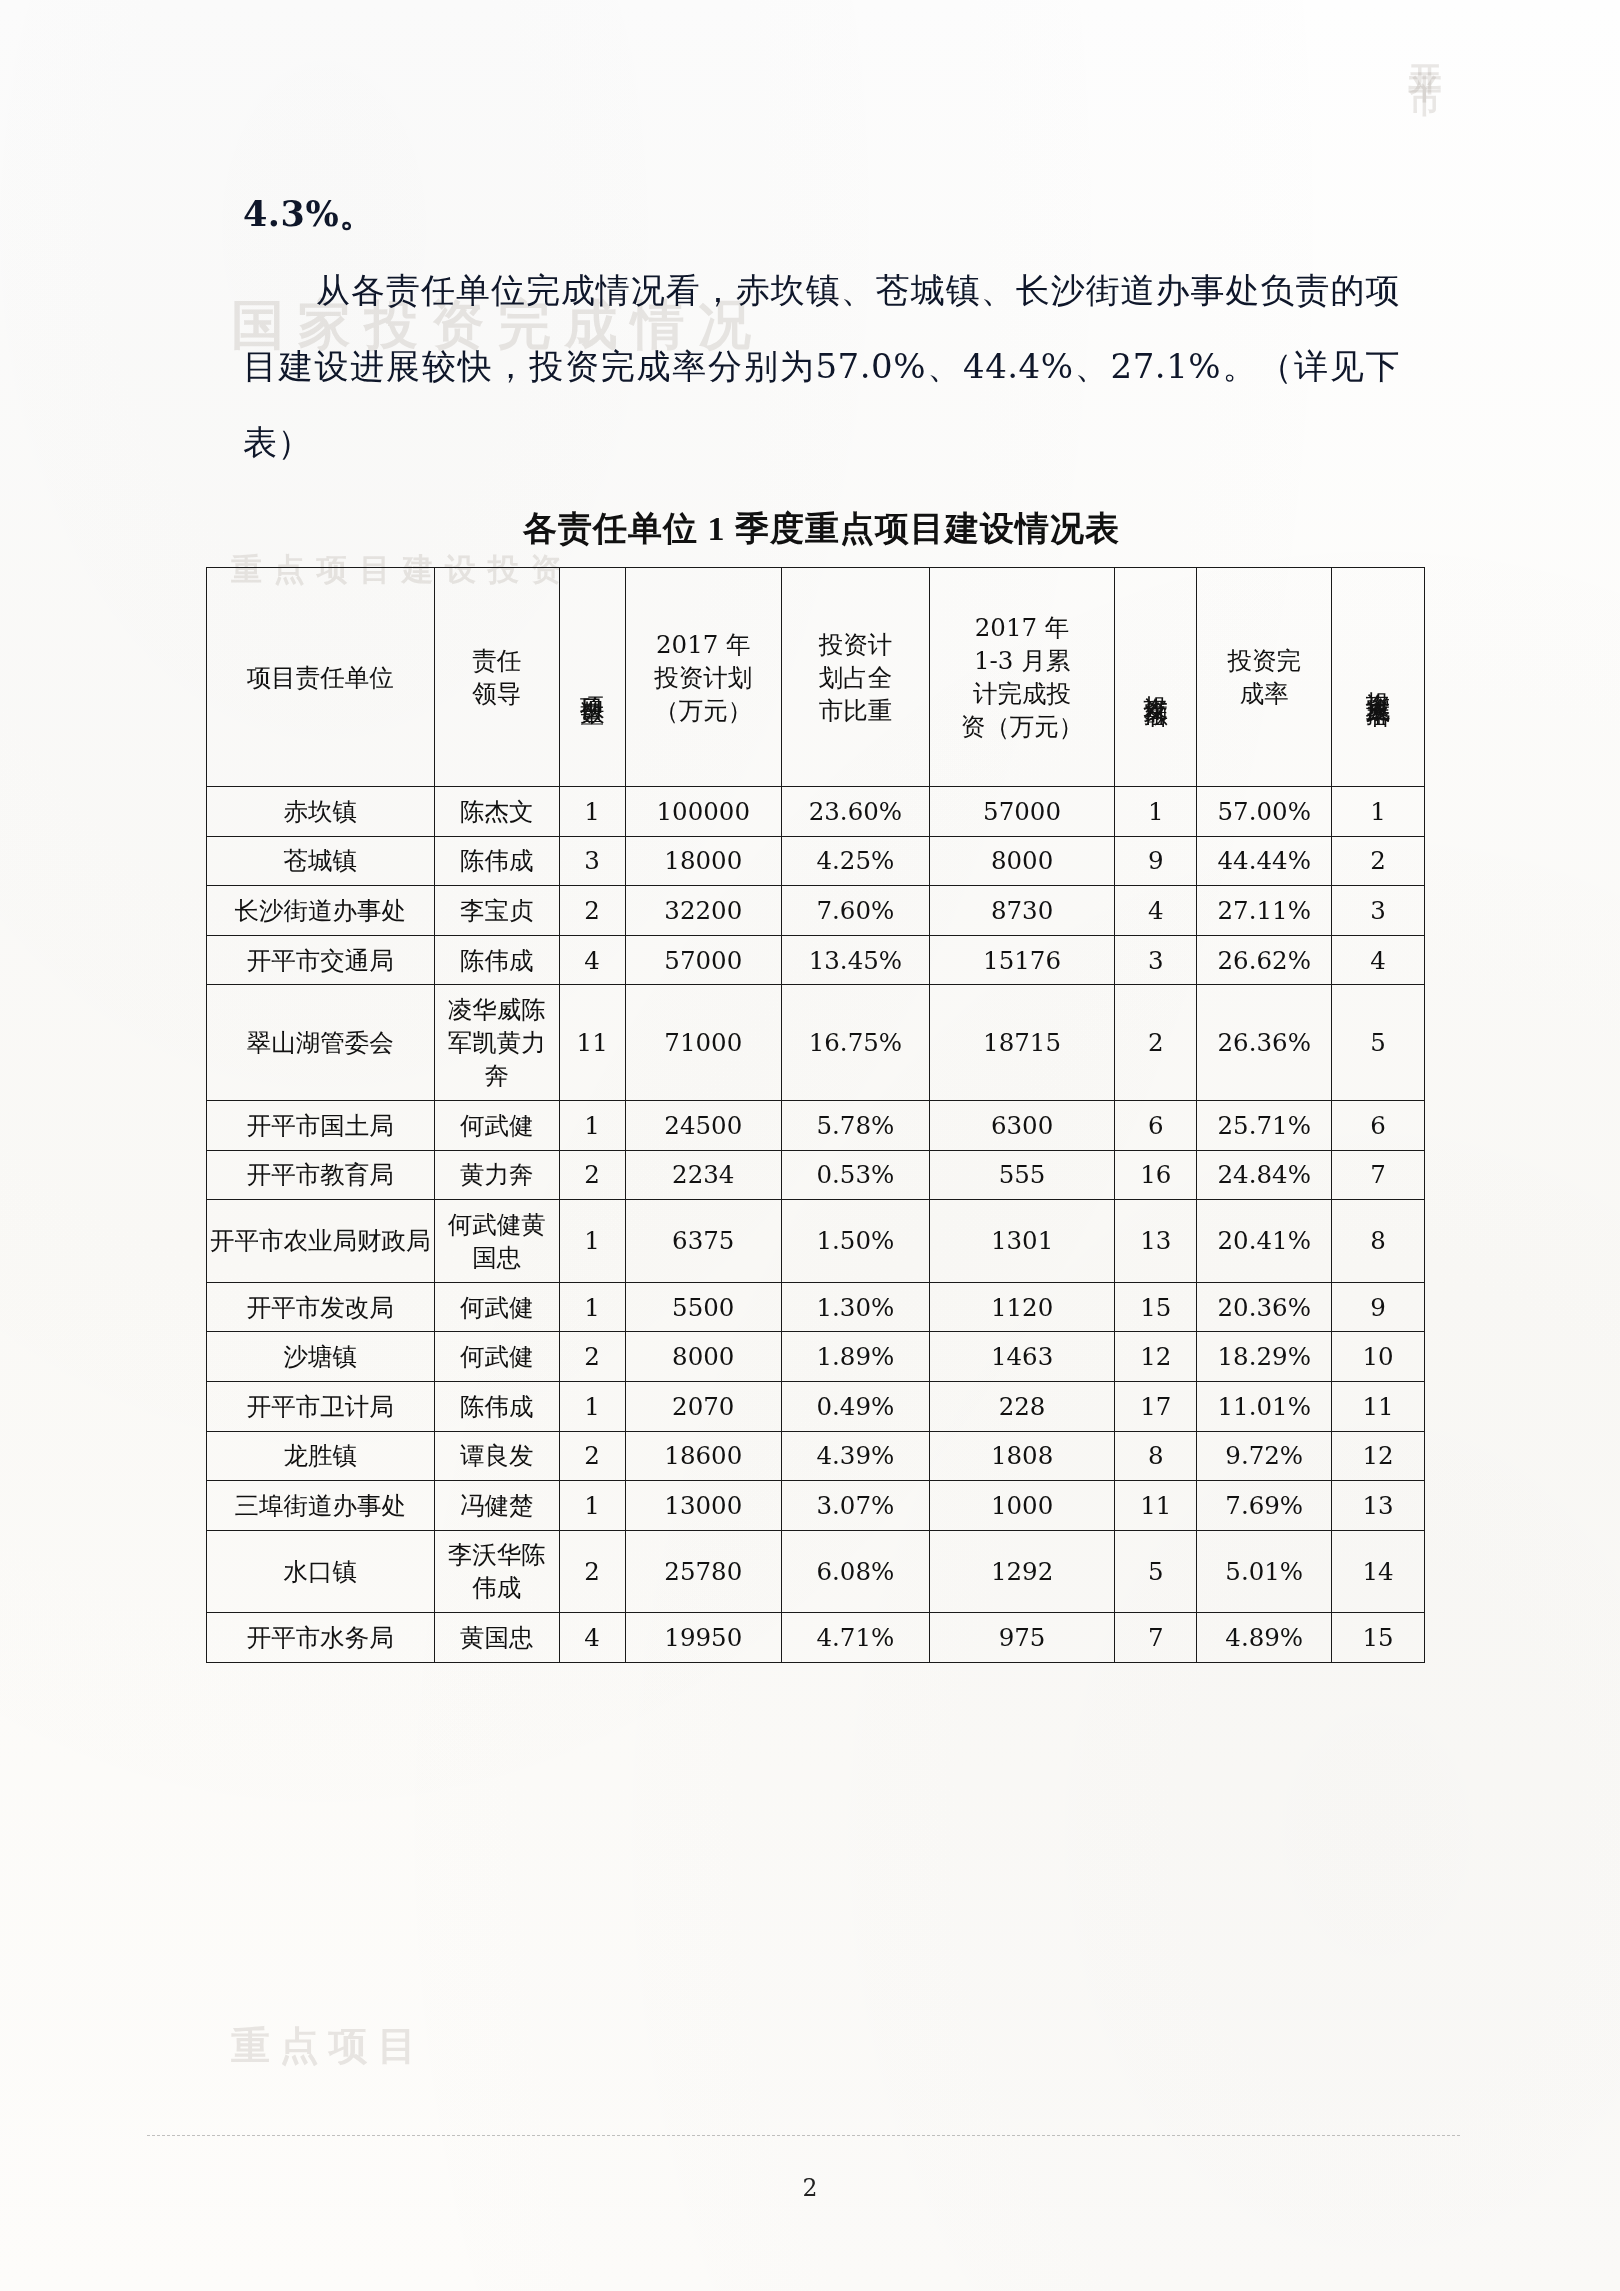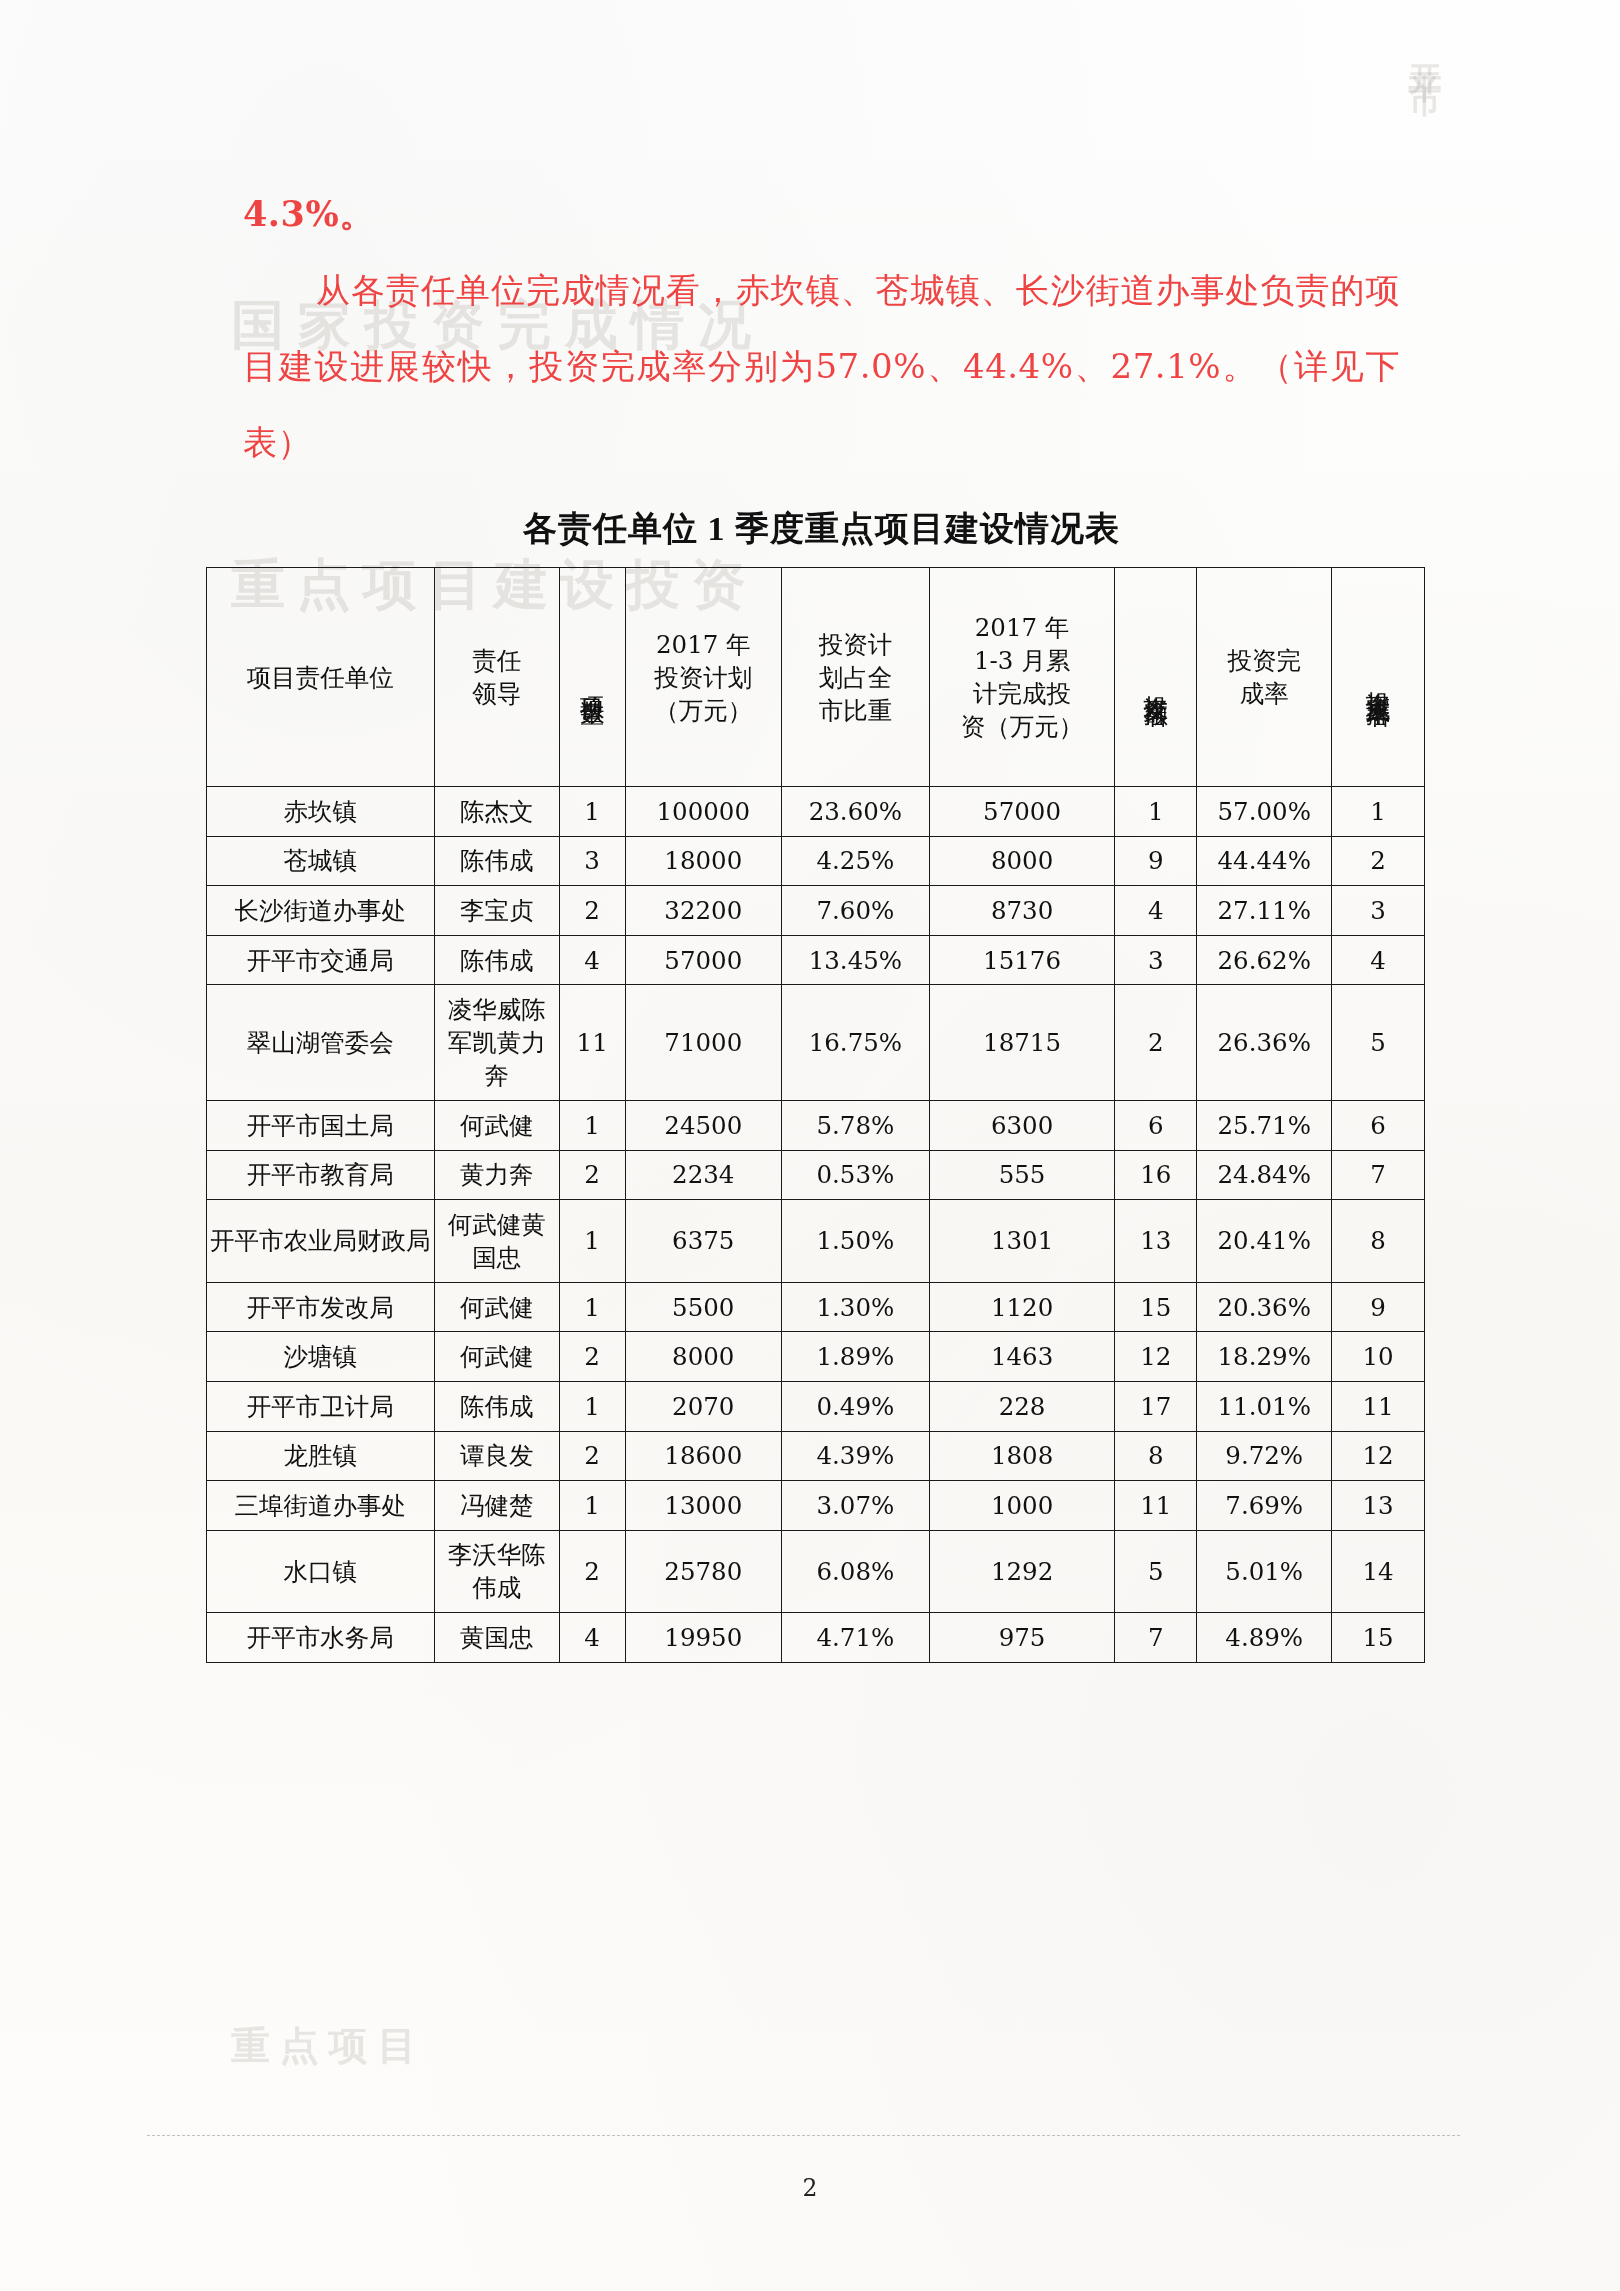--- a/index.html
+++ b/index.html
@@ -33,21 +33,21 @@
   .content {
     position: absolute;
     left: 243px;
     top: 176px;
     width: 1157px;
   }
   .para {
     font-size: 34px;
     line-height: 76px;
     letter-spacing: 0.5px;
-    color: #ef4444;
+    color: #0f172a;
     font-family: "DejaVu Serif", "Liberation Serif", serif;
   }
   .lead-num {
     font-weight: bold;
     font-family: "DejaVu Serif", serif;
     font-size: 35px;
   }
   .heading2 {
     font-size: 36px;
     font-weight: bold;
@@ -131,21 +131,21 @@
     position: absolute;
     color: rgba(150,140,130,0.20);
     font-size: 53px;
     font-weight: bold;
     letter-spacing: 13.7px;
     white-space: nowrap;
     pointer-events: none;
     font-family: "DejaVu Serif", serif;
   }
   .ghost.g1 { left: 231px; top: 290px; }
-  .ghost.g2 { left: 231px; top: 549px; font-size: 54px; letter-spacing: 11.8px; text-align: center; }
+  .ghost.g2 { left: 231px; top: 549px; font-size: 31px; letter-spacing: 11.8px; text-align: center; }
   .ghost.g3 { left: 1402px; top: 39px; font-size: 33px; writing-mode: vertical-rl; letter-spacing: 7.8px; }
   .ghost.g4 { left: 231px; top: 2019px; font-size: 39px; letter-spacing: 9.8px; }
 </style>
 </head>
 <body>
 
 <div class="page">
 
   <div class="ghost g1">国家投资完成情况</div>
   <div class="ghost g2">重点项目建设投资</div>

